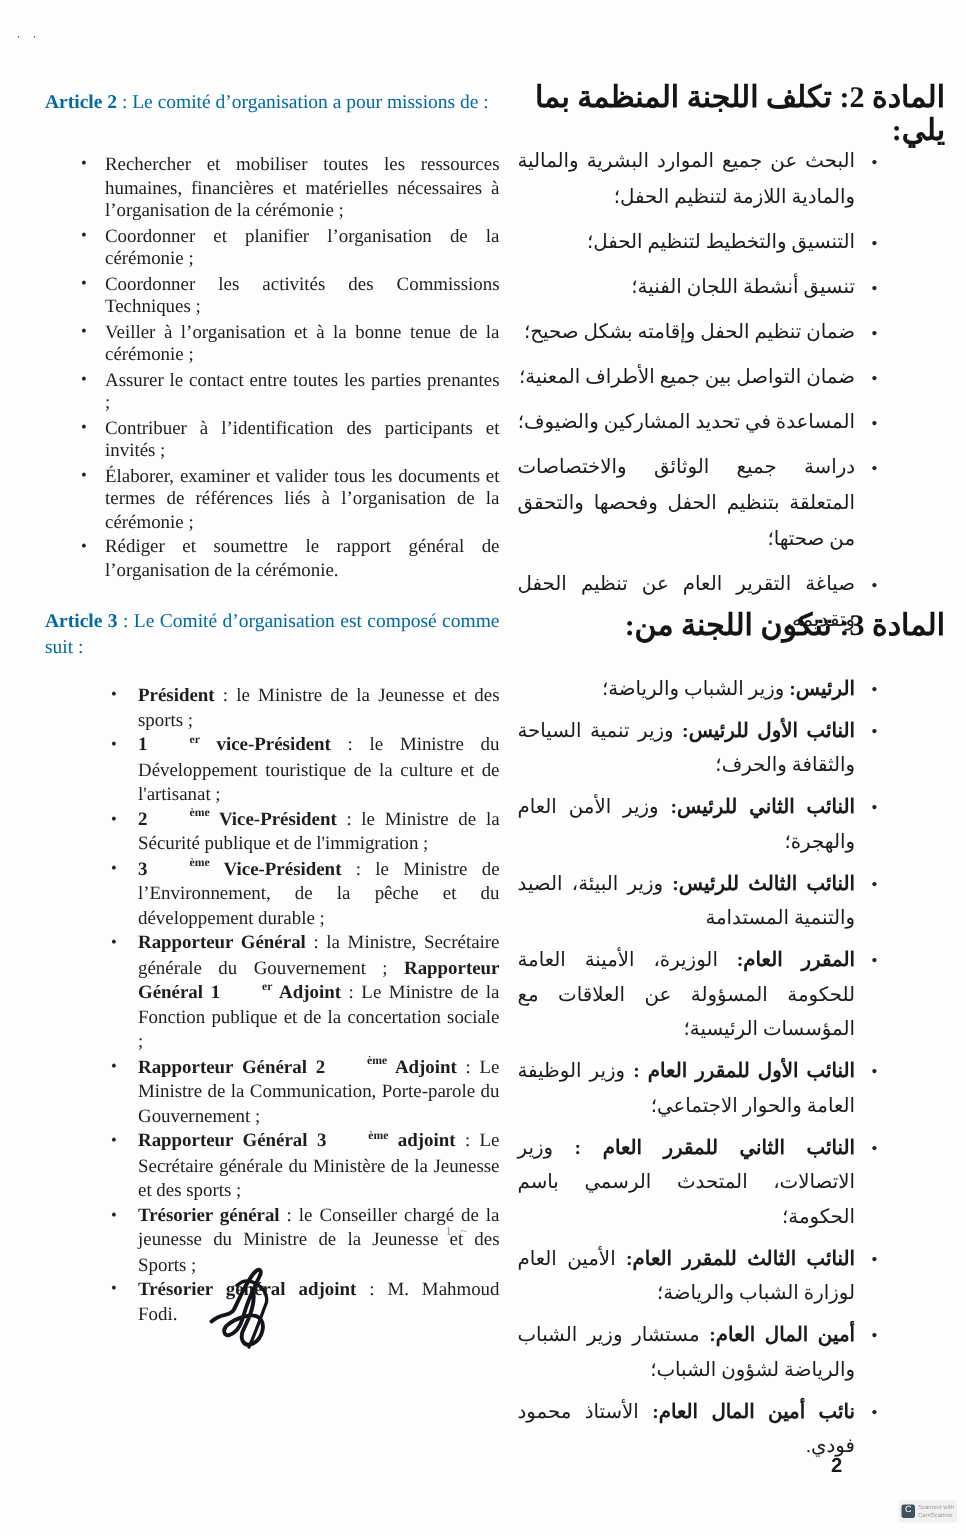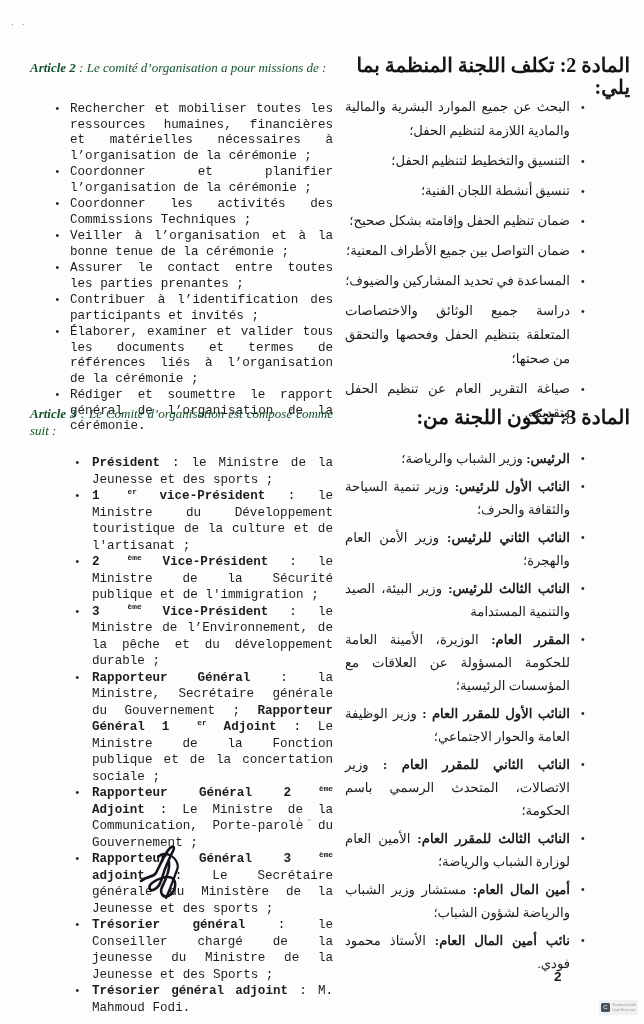--- a/index.html
+++ b/index.html
@@ -13,32 +13,32 @@
   #page {
     position:relative; width:644px; height:1024px;
     background:#fdfdfd; overflow:hidden;
   }
   .b { font-weight:bold; }
   sup { font-size:0.62em; line-height:0; vertical-align:super;padding-left:28px; }
 
   
   .fr-h2, .fr-h3 {
     position:absolute; left:30px; width:303px;
-    font-size:13px; line-height:16.5px; text-align:justify; color:#14532d;font-style:italic;
+    font-size:13px; line-height:16.5px; text-align:justify; color:#0369a1;
   }
   .fr-h2 { top:60px; }
   .fr-h3 { top:406px; }
 
   .fr-list {
     position:absolute; left:30px; width:303px;
     list-style:none; margin:0; padding:0 0 0 22px;
     box-sizing:border-box;
     font-size:12.6px; text-align:justify; color:#1d1d1d;
   }
-  .fr-list li { position:relative; padding-left:18px;font-family:Liberation Mono, monospace; }
+  .fr-list li { position:relative; padding-left:18px; }
   .fr-list li::before {
     content:"\2022"; position:absolute; left:2px; top:0; font-size:11px; color:#222;
   }
   .fr-list2 { top:102px; line-height:15.5px; }
   .fr-list2 li { margin-bottom:1px; }
   .fr-list3 { top:455px; padding-left:42px; line-height:16.5px; }
   .fr-list3 li { padding-left:20px; margin-bottom:0; }
 
   
   .ar-h2, .ar-h3 {

